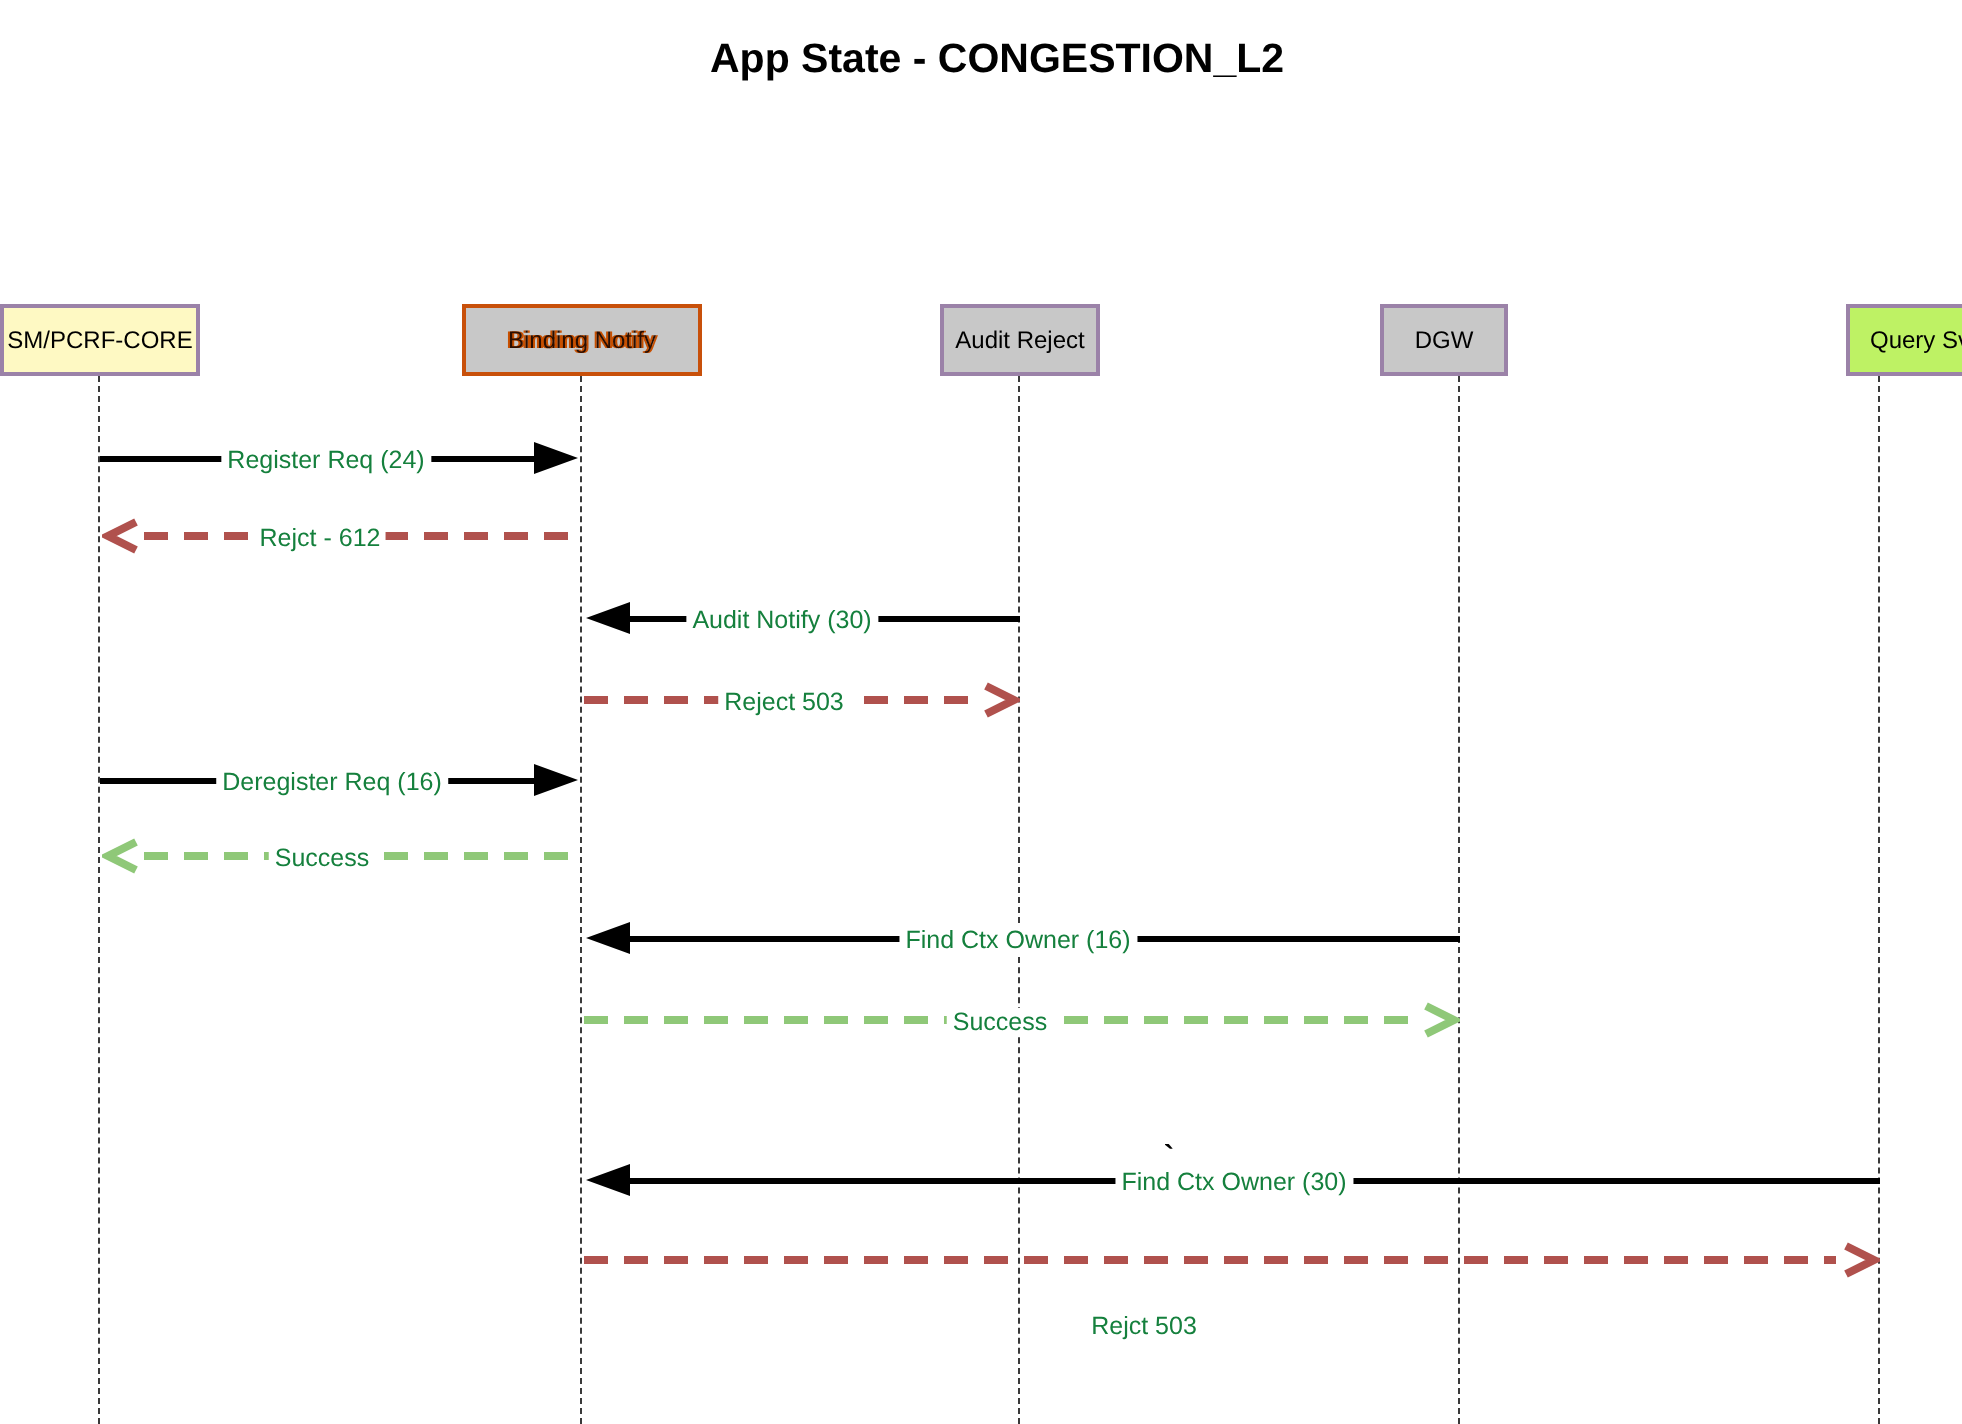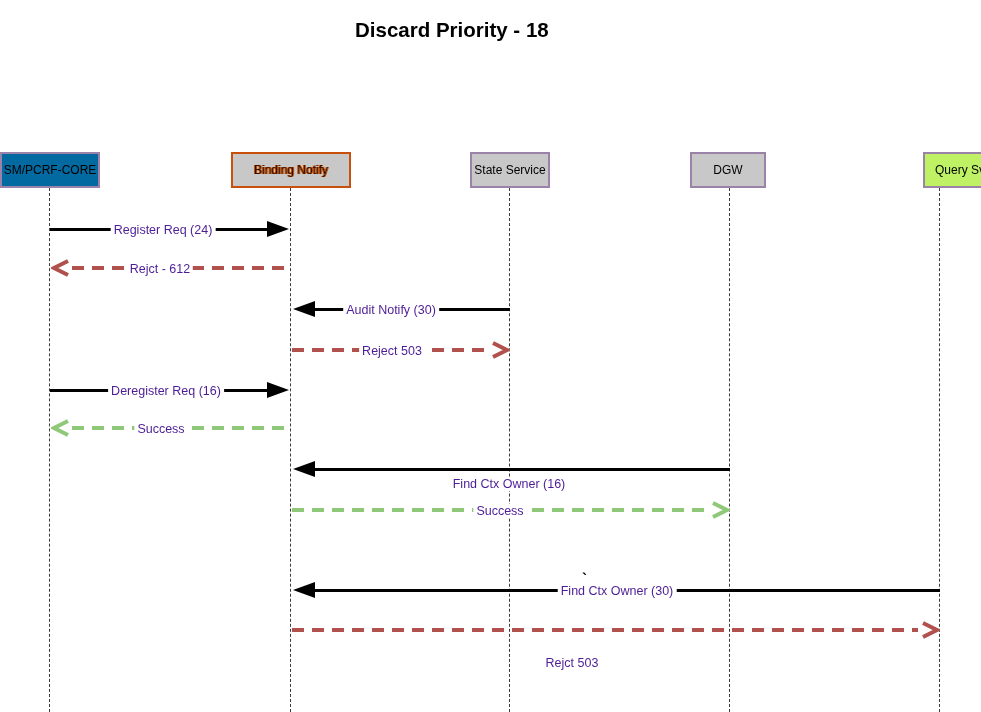--- a/index.html
+++ b/index.html
@@ -52,38 +52,38 @@
   .msg-line-solid { position: absolute; height: 3px; z-index: 2; }
   .msg-line-dashed { position: absolute; height: 4px; z-index: 2; }
   .head-solid { position: absolute; width: 0; height: 0; z-index: 2; }
   .head-open { position: absolute; z-index: 2; }
   .msg-label {
     position: absolute;
     transform: translate(-50%, -50%);
     background: #ffffff;
     padding: 0 3px;
     font-size: 12.5px;
-    color: #4c1d95;
+    color: #15803d;
     white-space: nowrap;
     z-index: 4;
   }
   .tick-annotation {
     position: absolute;
     font-size: 15px;
     font-weight: bold;
     color: #000000;
     z-index: 4;
   }
 </style>
 </head>
 <body>
 
 <div id="stage">
   <div class="title-block">
-    <div>Discard Priority - 18</div>
+    <div>App State - CONGESTION_L2</div>
   </div>
   <div id="lifelines">
       <div class="lifeline" style="left: 49px; border-left-color: rgb(58, 58, 58);"></div>
       <div class="lifeline" style="left: 290px; border-left-color: rgb(58, 58, 58);"></div>
       <div class="lifeline" style="left: 509px; border-left-color: rgb(58, 58, 58);"></div>
       <div class="lifeline" style="left: 729px; border-left-color: rgb(58, 58, 58);"></div>
       <div class="lifeline" style="left: 939px; border-left-color: rgb(58, 58, 58);"></div>
     </div>
   <div id="messages">
       <div>
@@ -118,21 +118,21 @@
       <div>
         <div class="msg-line-dashed" style="top: 426px; background: repeating-linear-gradient(to right, rgb(143, 200, 120) 0px, rgb(143, 200, 120) 12px, transparent 12px, transparent 20px); left: 72px; width: 218px;"></div>
         <div class="head-open" style="top: 419px; left: 51px;"><svg width="20" height="18" viewBox="0 0 20 18">
             <polyline points="17,2 3,9 17,16" fill="none" stroke="#8fc878" stroke-width="4"></polyline>
           </svg></div>
         <div class="msg-label" style="left: 161px; top: 428.5px;">Success</div>
       </div>
       <div>
         <div class="msg-line-solid" style="background: rgb(0, 0, 0); top: 467.5px; left: 311px; width: 419px;"></div>
         <div class="head-solid" style="top: 461px; border-top: 8px solid transparent; border-bottom: 8px solid transparent; border-right: 22px solid rgb(0, 0, 0); left: 293px;"></div>
-        <div class="msg-label" style="left: 509px; top: 469.5px; margin-top: 14px;">Find Ctx Owner (16)</div>
+        <div class="msg-label" style="left: 509px; top: 469.5px;">Find Ctx Owner (16)</div>
       </div>
       <div>
         <div class="msg-line-dashed" style="top: 508px; background: repeating-linear-gradient(to right, rgb(143, 200, 120) 0px, rgb(143, 200, 120) 12px, transparent 12px, transparent 20px); left: 292px; width: 416px;"></div>
         <div class="head-open" style="top: 501px; left: 710px;"><svg width="20" height="18" viewBox="0 0 20 18">
             <polyline points="3,2 17,9 3,16" fill="none" stroke="#8fc878" stroke-width="4"></polyline>
           </svg></div>
         <div class="msg-label" style="left: 500px; top: 510.5px;">Success</div>
       </div>
       <div>
         <div class="msg-line-solid" style="background: rgb(0, 0, 0); top: 588.5px; left: 311px; width: 629px;"></div>
@@ -142,29 +142,29 @@
       </div>
       <div>
         <div class="msg-line-dashed" style="top: 628px; background: repeating-linear-gradient(to right, rgb(176, 81, 77) 0px, rgb(176, 81, 77) 12px, transparent 12px, transparent 20px); left: 292px; width: 626px;"></div>
         <div class="head-open" style="top: 621px; left: 920px;"><svg width="20" height="18" viewBox="0 0 20 18">
             <polyline points="3,2 17,9 3,16" fill="none" stroke="#b0514d" stroke-width="4"></polyline>
           </svg></div>
         <div class="msg-label" style="left: 572px; top: 663px;">Rejct 503</div>
       </div>
     </div>
   <div id="actors">
-      <div class="actor-box" style="left: 0px; width: 100px; background: #0369a1; border-color: rgb(155, 130, 168);">
+      <div class="actor-box" style="left: 0px; width: 100px; background: #fef9c3; border-color: rgb(155, 130, 168);">
         <span class="actor-label">SM/PCRF-CORE</span>
       </div>
       <div class="actor-box highlighted" style="left: 231px; width: 120px; background: rgb(200, 200, 200);">
         <span class="actor-label">Binding Notify</span>
       </div>
       <div class="actor-box" style="left: 470px; width: 80px; background: rgb(200, 200, 200); border-color: rgb(155, 130, 168);">
-        <span class="actor-label">State Service</span>
+        <span class="actor-label">Audit Reject</span>
       </div>
-      <div class="actor-box" style="left: 690px; width: 76px; background: rgb(200, 200, 200); border-color: rgb(155, 130, 168); justify-content: center;">
+      <div class="actor-box" style="left: 690px; width: 64px; background: rgb(200, 200, 200); border-color: rgb(155, 130, 168); justify-content: center;">
         <span class="actor-label">DGW</span>
       </div>
       <div class="actor-box" style="left: 900px; width: 80px; background: #bef264; border-color: rgb(155, 130, 168); margin-left: 23px;">
         <span class="actor-label">Query Svc</span>
       </div>
     </div>
 </div>
 
 </body></html>

